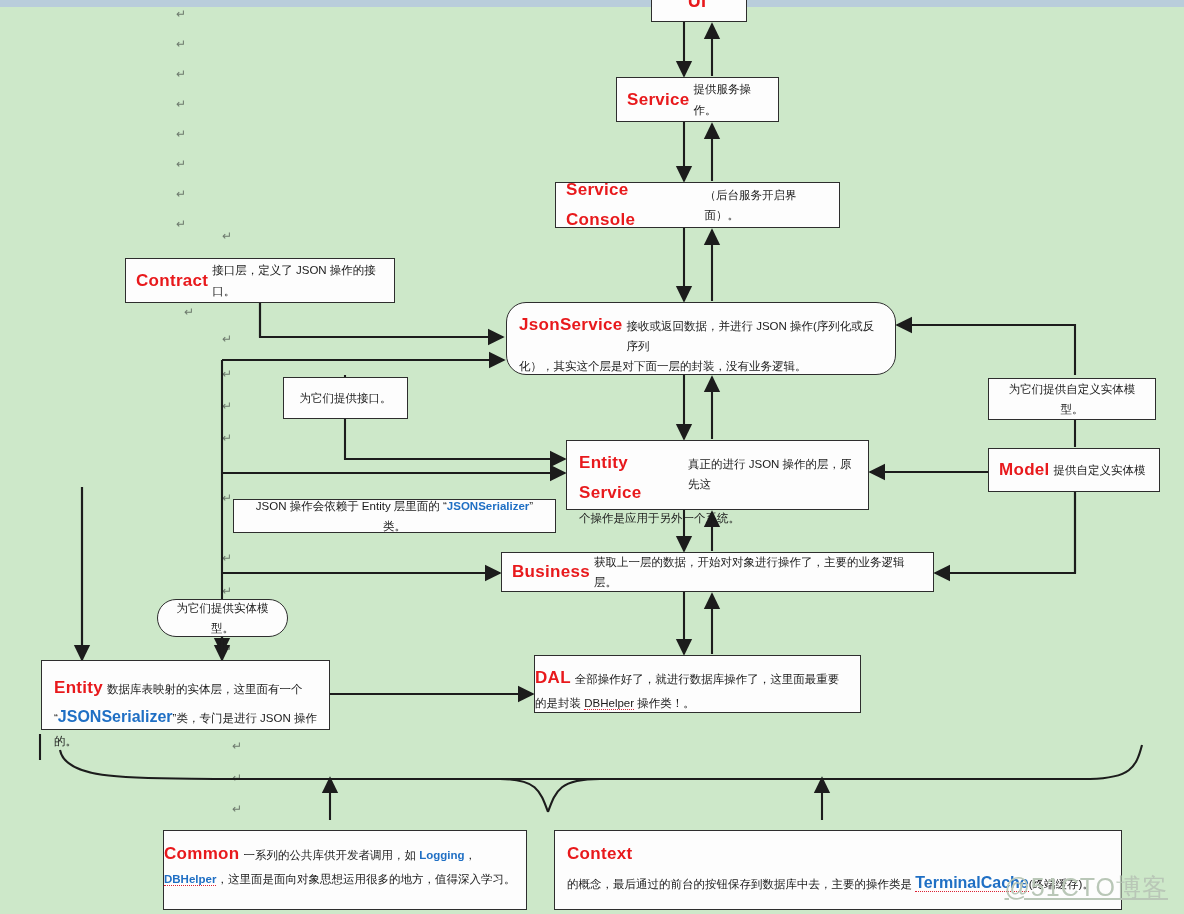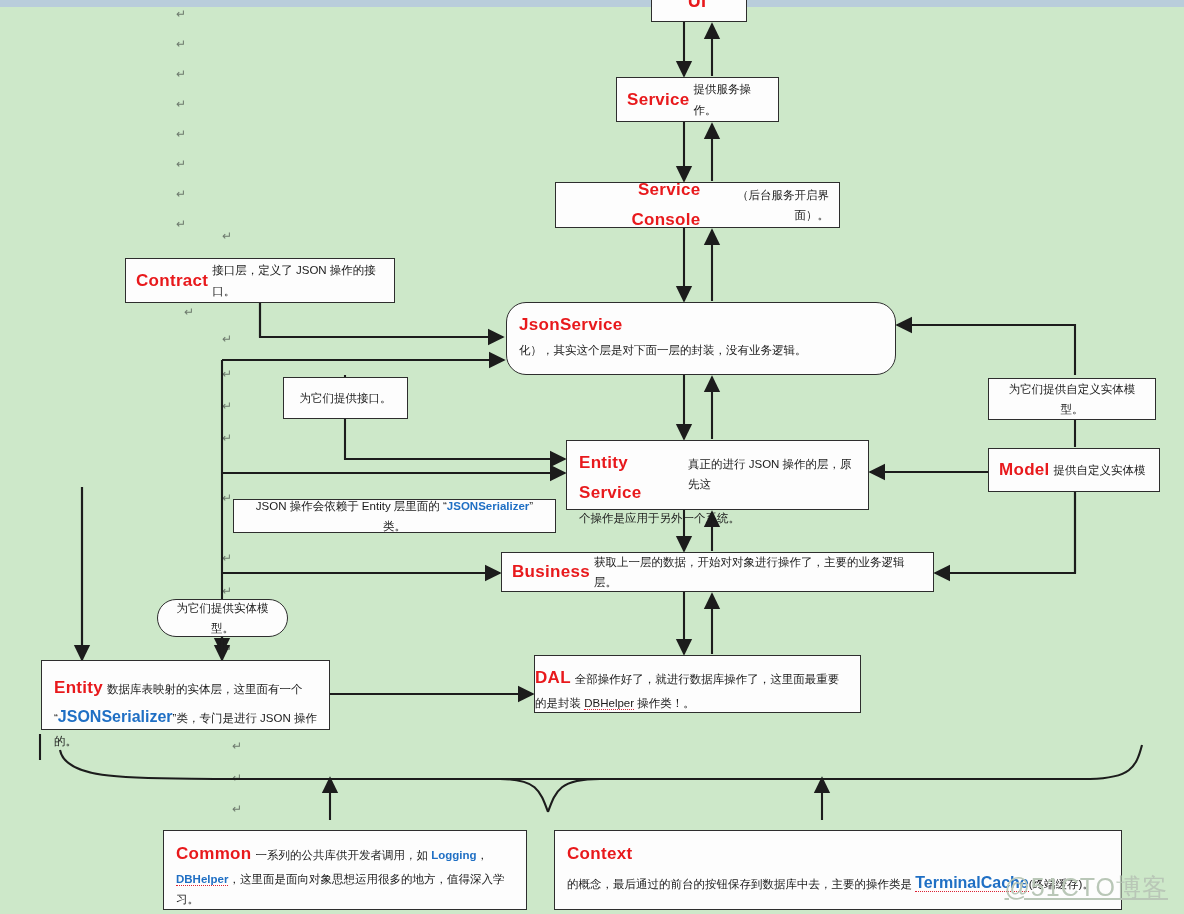--- a/index.html
+++ b/index.html
@@ -199,28 +199,29 @@
 
   <div class="box center" style="left:651px; top:-18px; width:96px; height:40px;">
     <span class="kw lg">UI</span>
   </div>
 
   <div class="box" style="left:616px; top:77px; width:163px; height:45px; justify-content:center;">
     <span class="kw">Service</span>
     <span class="sq">提供服务操作。</span>
   </div>
 
-  <div class="box" style="left:555px; top:182px; width:285px; height:46px; justify-content:center;text-align:right;">
+  <div class="box" style="left:555px; top:182px; width:285px; height:46px; justify-content:center;">
     <span class="kw">Service Console</span>
     <span class="sq">（后台服务开启界面）。</span>
   </div>
 
   <div class="box" style="left:506px; top:302px; width:390px; height:73px; display:block; padding:7px 12px;border-radius:20px;">
     <div style="display:flex;align-items:baseline;">
       <span class="kw">JsonService</span>
+      <span class="sq">接收或返回数据，并进行 JSON 操作(序列化或反序列</span>
     </div>
     <div class="sq">化），其实这个层是对下面一层的封装，没有业务逻辑。</div>
   </div>
 
   <div class="box" style="left:566px; top:440px; width:303px; height:70px; display:block; padding:7px 12px;">
     <div style="display:flex;align-items:baseline;">
       <span class="kw">Entity Service</span>
       <span class="sq">真正的进行 JSON 操作的层，原先这</span>
     </div>
     <div class="sq">个操作是应用于另外一个系统。</div>
@@ -272,21 +273,21 @@
 
   <div class="box center" style="left:988px; top:378px; width:168px; height:42px;">
     <span class="sq">为它们提供自定义实体模型。</span>
   </div>
 
   <div class="box" style="left:988px; top:448px; width:172px; height:44px; overflow:hidden;">
     <span class="kw">Model</span>
     <span class="sq" style="white-space:nowrap;">提供自定义实体模</span>
   </div>
 
-  <div class="box" style="left:163px; top:830px; width:364px; height:80px; display:block; padding:8px 12px;">
+  <div class="box" style="left:163px; top:830px; width:364px; height:80px; display:block; padding:8px 0;">
     <div style="display:flex;align-items:baseline;">
       <span class="kw">Common</span>
       <span class="sq">
         <span>一系列的公共库供开发者调用，如 </span><span class="blue">Logging</span><span>，</span>
       </span>
     </div>
     <div class="sq">
       <span class="blue" style="border-bottom:1px dotted #d23;">DBHelper</span><span>，这里面是面向对象思想运用很多的地方，值得深入学习。</span>
     </div>
   </div>

